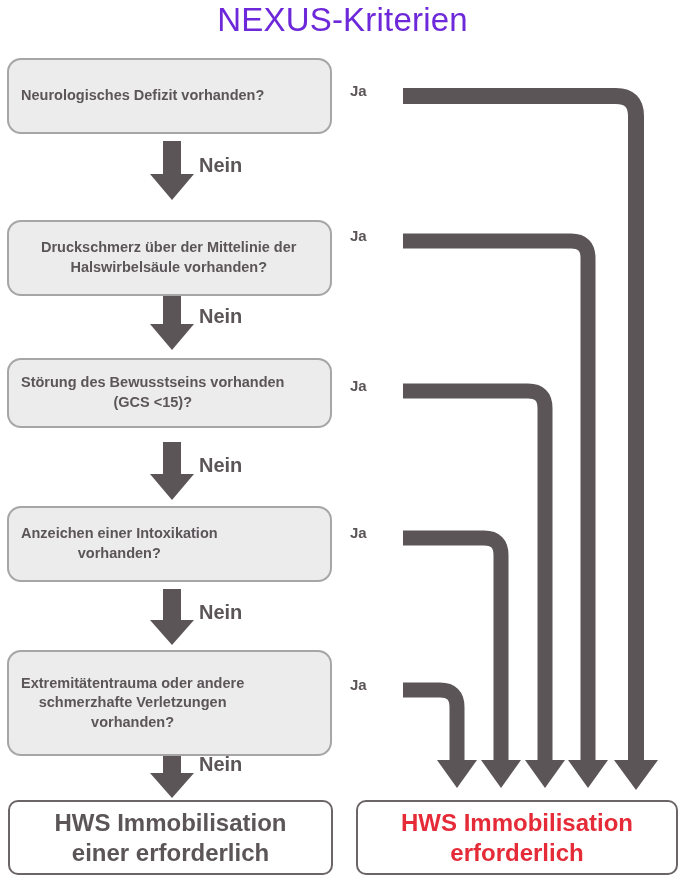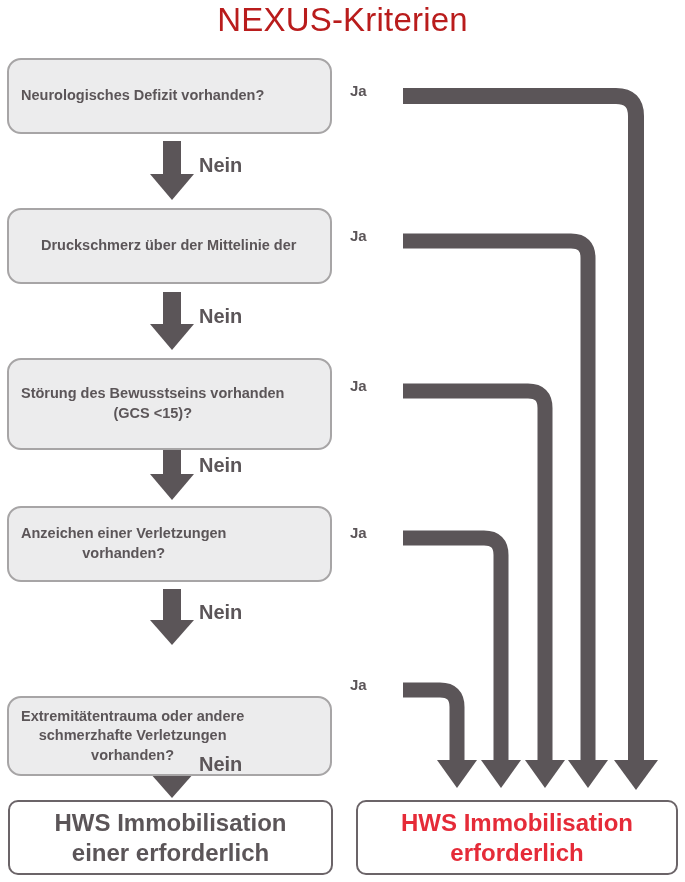--- a/index.html
+++ b/index.html
@@ -25,21 +25,21 @@
     height: 882px;
   }
   .title {
     position: absolute;
     left: 0;
     top: 1px;
     width: 685px;
     text-align: center;
     font-size: 33px;
     font-weight: 400;
-    color: #b91c1c;
+    color: #6d28d9;
     letter-spacing: 0.2px;
     font-family: "Liberation Sans", sans-serif;
   }
   .qbox {
     position: absolute;
     box-sizing: border-box;
     background: #ececed;
     border: 2px solid #a7a5a6;
     border-radius: 14px;
     display: flex;
@@ -137,41 +137,42 @@
     <g>
       <path d="M403,690 L440,690 Q457,690 457,707 L457,765" fill="none" stroke="#5b5558" stroke-width="15" stroke-linecap="butt"></path>
       <path d="M437,760 L477,760 L457,788 Z" fill="#5b5558"></path>
     </g>
   </svg>
 
   <div class="qbox" style="left:7px; top:58px; width:325px; height:76px;">
     <span>Neurologisches Defizit vorhanden?</span>
   </div>
 
-  <div class="qbox" style="left:7px; top:208px; width:325px; height:76px;padding-left:32px;">
+  <div class="qbox" style="left:7px; top:220px; width:325px; height:76px;padding-left:32px;">
     <span>
       <span>Druckschmerz über der Mittelinie der</span><br>
-    </span>
-  </div>
-
-  <div class="qbox" style="left:7px; top:358px; width:325px; height:92px;padding-left:12px;">
+      <span>Halswirbelsäule vorhanden?</span>
+    </span>
+  </div>
+
+  <div class="qbox" style="left:7px; top:358px; width:325px; height:70px;padding-left:12px;">
     <span>
       <span>Störung des Bewusstseins vorhanden</span><br>
       <span>(GCS &lt;15)?</span>
     </span>
   </div>
 
   <div class="qbox" style="left:7px; top:506px; width:325px; height:76px;">
     <span>
-      <span>Anzeichen einer Verletzungen</span><br>
+      <span>Anzeichen einer Intoxikation</span><br>
       <span>vorhanden?</span>
     </span>
   </div>
 
-  <div class="qbox" style="left:7px; top:650px; width:325px; height:80px;margin-top:46px;">
+  <div class="qbox" style="left:7px; top:650px; width:325px; height:106px;">
     <span>
       <span>Extremitätentrauma oder andere</span><br>
       <span>schmerzhafte Verletzungen</span><br>
       <span>vorhanden?</span>
     </span>
   </div>
 
   <div class="edge-label label-nein" style="left:199px; top:154px;">Nein</div>
   <div class="edge-label label-nein" style="left:199px; top:305px;">Nein</div>
   <div class="edge-label label-nein" style="left:199px; top:454px;">Nein</div>

